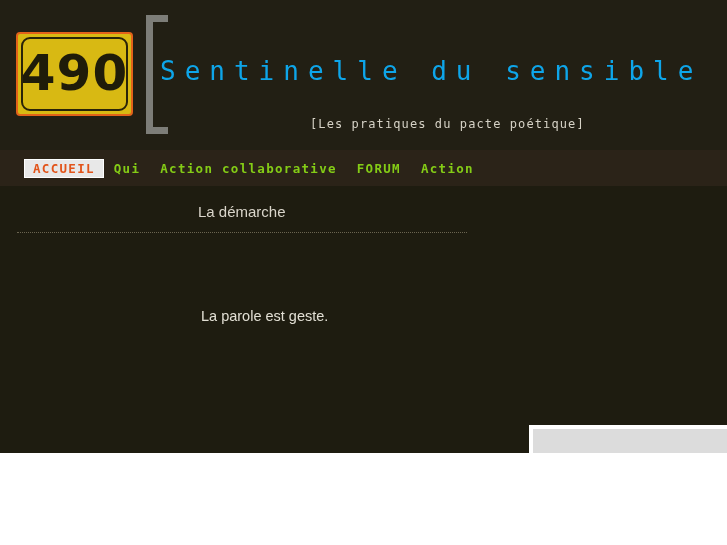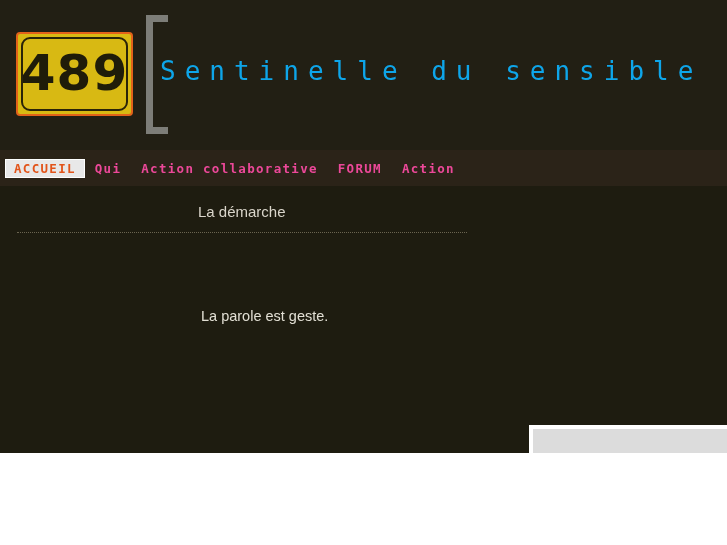--- a/index.html
+++ b/index.html
@@ -109,28 +109,28 @@
   
   .nav {
     position: absolute;
     left: 0;
     top: 150px;
     width: 727px;
     height: 36px;
     background: #2b2318;
     display: flex;
     align-items: center;
-    padding-left: 5px;
+    padding-left: 24px;
   }
   .nav-item {
     font-family: "DejaVu Sans Mono", monospace;
     font-size: 12.5px;
     font-weight: bold;
     letter-spacing: 1.3px;
-    color: #ec4899;
+    color: #84cc16;
     text-decoration: none;
     padding: 2px 10px;
     white-space: nowrap;
     cursor: pointer;
   }
   .nav-item.active {
     background: #e8e8e8;
     color: #e2541a;
     border: 1px solid #ffffff;
     padding: 1px 8px;
@@ -200,28 +200,29 @@
 <body>
 
 <div id="page">
 
   <div class="shell">
 
     <div class="header">
 
       <div class="logo-plate">
         <div class="logo-inner">
-          <span class="logo-num">489</span>
+          <span class="logo-num">490</span>
         </div>
       </div>
 
       <div class="bracket"></div>
 
       <div class="site-title">Sentinelle du sensible</div>
 
+      <div class="site-subtitle">[Les pratiques du pacte poétique]</div>
     </div>
 
     <div class="nav">
       <a class="nav-item active" href="#">ACCUEIL</a>
       <a class="nav-item" href="#">Qui</a>
       <a class="nav-item" href="#">Action collaborative</a>
       <a class="nav-item" href="#">FORUM</a>
       <a class="nav-item" href="#">Action</a>
     </div>
 

